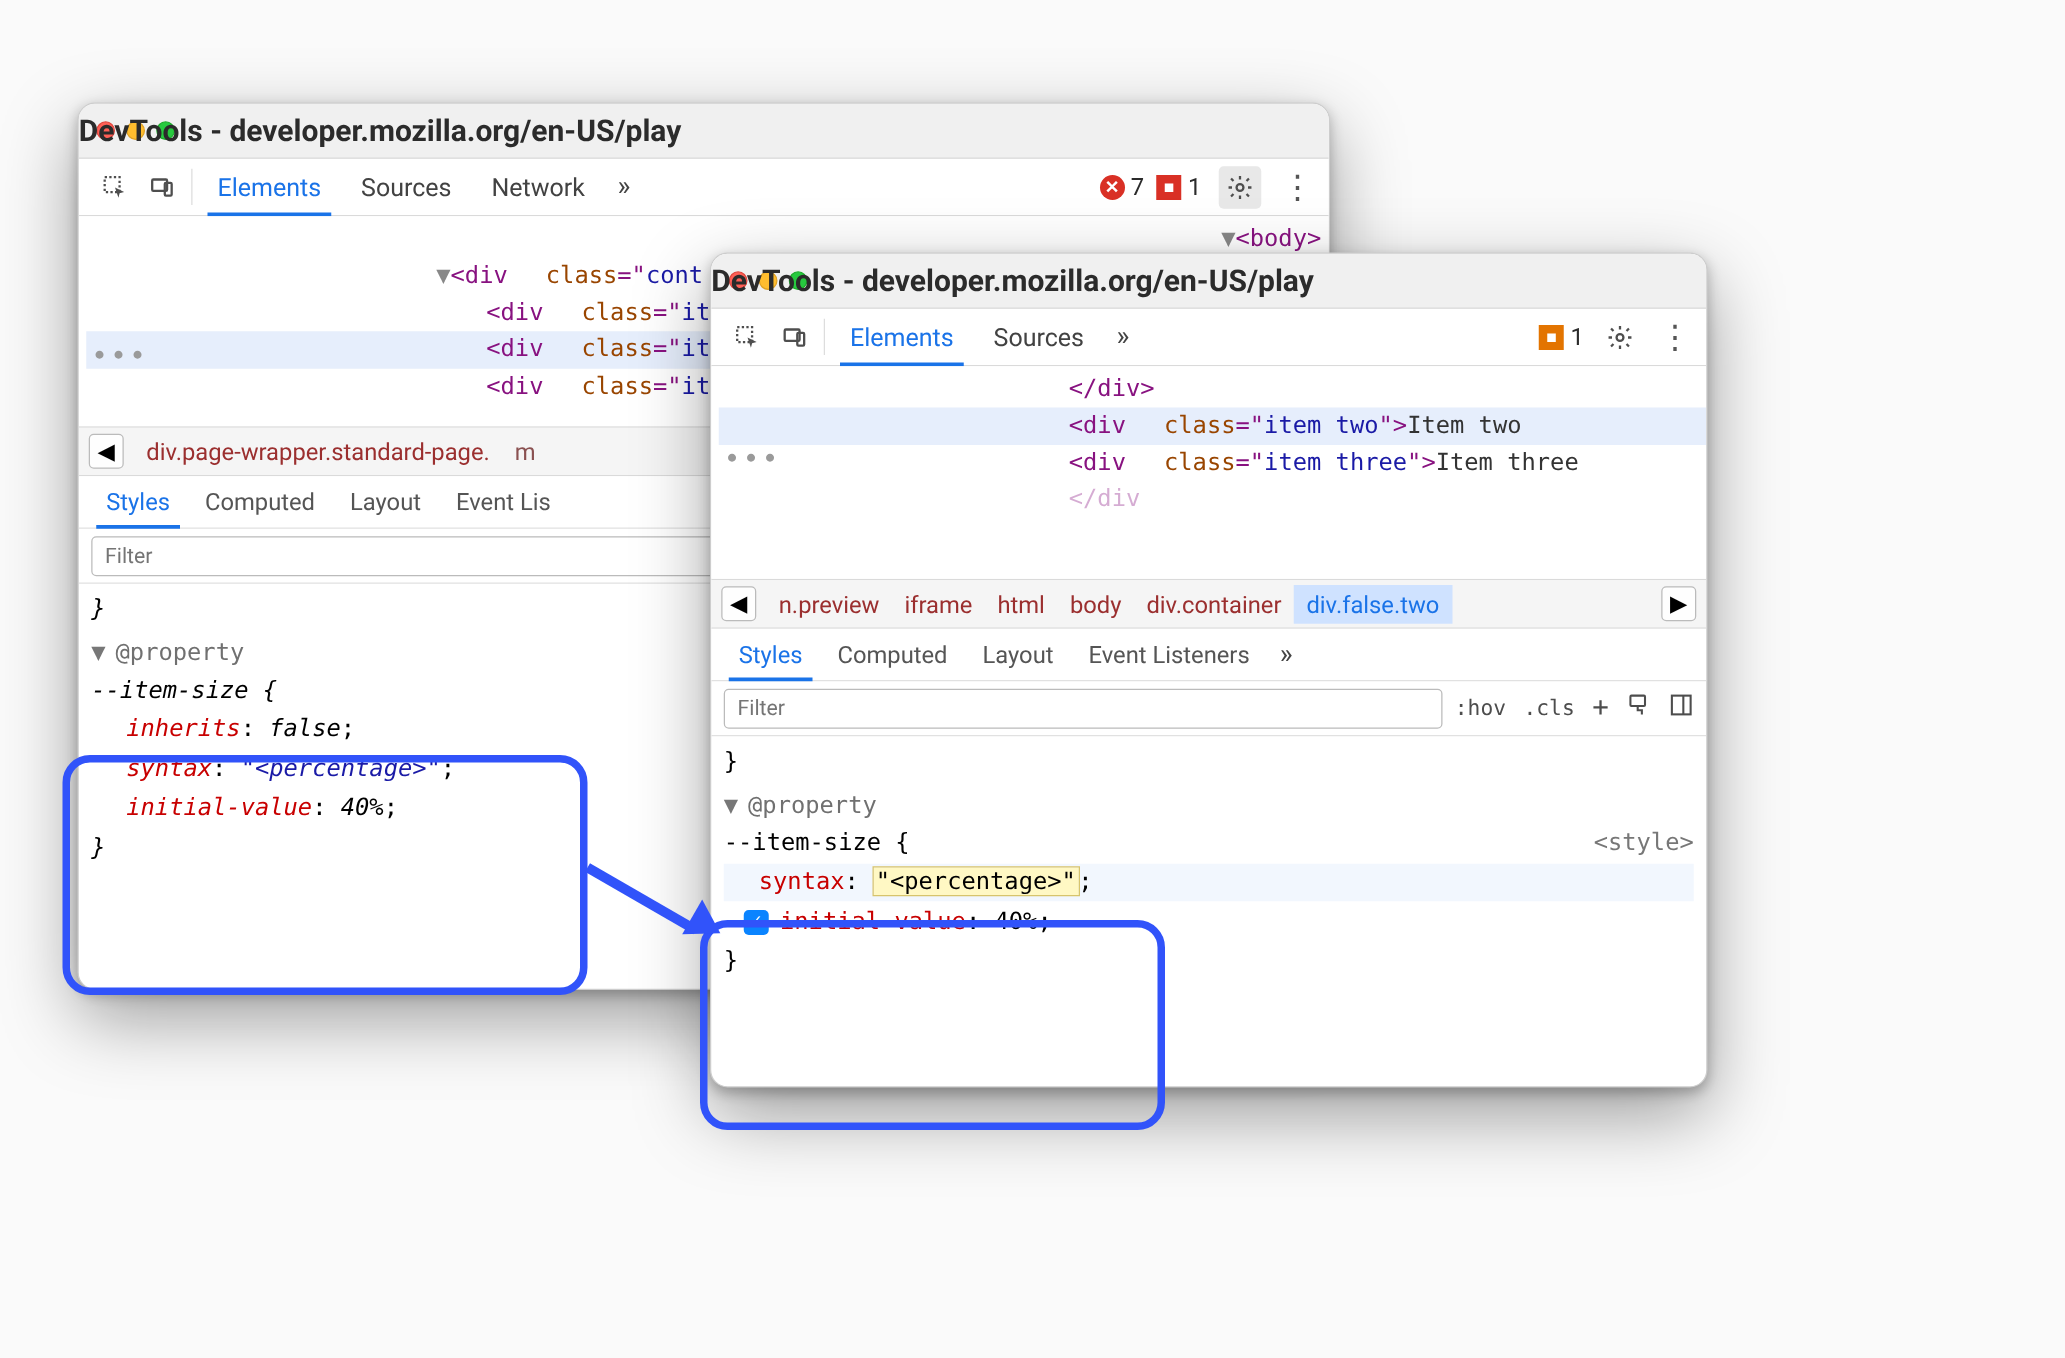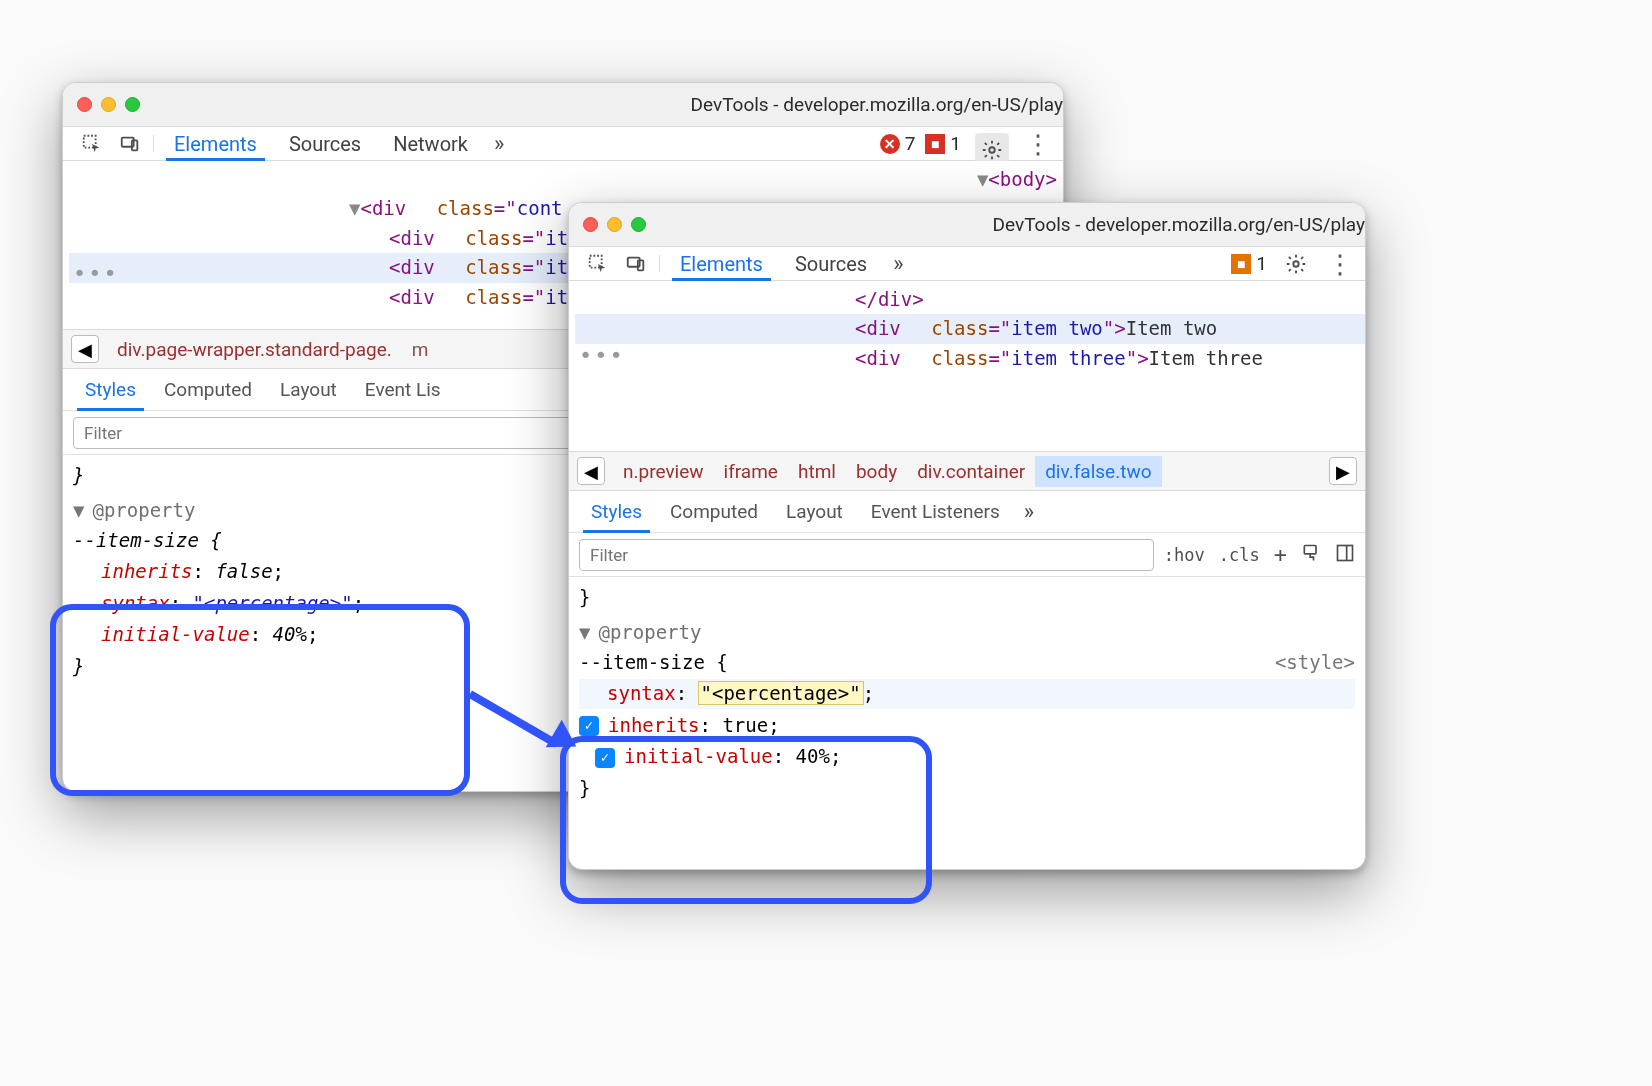--- a/index.html
+++ b/index.html
@@ -37,23 +37,23 @@
   }
   .win-a{left:62px;top:82px;width:1002px;height:710px;}
   .win-b{left:568px;top:202px;width:798px;height:668px;}
   
   .titlebar{height:44px;background:var(--header-bg);display:flex;align-items:center;padding:0 14px;border-bottom:1px solid var(--toolbar-border);position:relative;}
   .traffic{display:flex;gap:9px;}
   .dot{width:15px;height:15px;border-radius:50%;}
   .dot.red{background:#ff5f56;border:1px solid #e1463d;}
   .dot.yel{background:#ffbd2e;border:1px solid #dfa123;}
   .dot.grn{background:#27c93f;border:1px solid #1dad2b;}
-  .title{position:absolute;left:0;right:0;text-align:right;font-weight:400;font-size:19px;color:#2b2b2b;pointer-events:none;}
-  
-  .tabs{display:flex;align-items:stretch;height:34px;border-bottom:1px solid var(--toolbar-border);background:#fff;padding-left:10px;}
+  .title{position:absolute;left:0;right:0;text-align:left;font-weight:700;font-size:24px;color:#2b2b2b;pointer-events:none;}
+  
+  .tabs{display:flex;align-items:stretch;height:46px;border-bottom:1px solid var(--toolbar-border);background:#fff;padding-left:10px;}
   .iconbtn{display:flex;align-items:center;justify-content:center;width:38px;color:#4e4e4e;}
   .iconbtn.sqbg{background:#e8e8e8;border-radius:4px;margin:6px 4px;width:34px;height:34px;}
   .iconbtn svg{width:22px;height:22px;}
   .tab{display:flex;align-items:center;padding:0 16px;font-size:20px;color:#424242;position:relative;cursor:pointer;}
   .tab.active{color:var(--tab-active);}
   .tab.active::after{content:"";position:absolute;left:8px;right:8px;bottom:-1px;height:3px;background:var(--tab-active);}
   .more-chev{font-size:22px;color:#444;padding:0 10px;display:flex;align-items:center;}
   .spacer{flex:1;}
   .err-badge,.warn-badge{display:flex;align-items:center;gap:5px;font-size:19px;color:#2b2b2b;margin-right:10px;}
   .bcircle{display:inline-flex;align-items:center;justify-content:center;width:20px;height:20px;border-radius:50%;color:#fff;font-size:14px;font-weight:700;}
@@ -244,20 +244,21 @@
           </svg>
     </div>
     <div class="kebab">⋮</div>
   </div>
 
   <div class="domview" style="position:relative;height:170px;">
     <span class="gutter-dots" style="top:58px;">•••</span>
     <div class="row" style="padding-left:280px;"><span class="pnc">&lt;/div&gt;</span></div>
     <div class="row selrow" style="padding-left:280px;"><span class="pnc">&lt;div </span><span class="an">class</span><span class="pnc">="</span><span class="av">item two</span><span class="pnc">"&gt;</span><span class="txt">Item two</span></div>
     <div class="row" style="padding-left:280px;"><span class="pnc">&lt;div </span><span class="an">class</span><span class="pnc">="</span><span class="av">item three</span><span class="pnc">"&gt;</span><span class="txt">Item three</span></div>
+    <div class="row" style="padding-left:280px;opacity:.35;"><span class="pnc">&lt;/div</span></div>
   </div>
 
   <div class="crumbbar">
     <div class="crumbbtn">◀</div>
     <span class="crumb">n.preview</span>
     <span class="crumb">iframe</span>
     <span class="crumb">html</span>
     <span class="crumb">body</span>
     <span class="crumb">div.container</span>
     <span class="crumb sel">div.false.two</span>
@@ -296,23 +297,20 @@
           <span class="tw">▼</span>
           <span>@property</span>
         </div>
     <div>
       <span>--item-size {</span>
       <span class="styletag">&lt;style&gt;</span>
     </div>
     <div class="rule-body hl-line" style="padding-left:28px;">
       <span class="cprop2">syntax</span><span>: </span><span class="hl-edit">"&lt;percentage&gt;"</span><span>;</span>
     </div>
-    <div class="rule-body" style="padding-left:0;">
-      <span class="chk">✓</span><span class="cprop2">inherits</span><span>: </span><span>true</span><span>;</span>
-    </div>
     <div class="rule-body" style="padding-left:16px;">
       <span class="chk">✓</span><span class="cprop2">initial-value</span><span>: </span><span>40%</span><span>;</span>
     </div>
     <div>}</div>
   </div>
 </div>
 
 <div class="hlbox hl1"></div>
 <div class="hlbox hl2"></div>
 <div class="arrow" style="left:470px;top:690px;">

